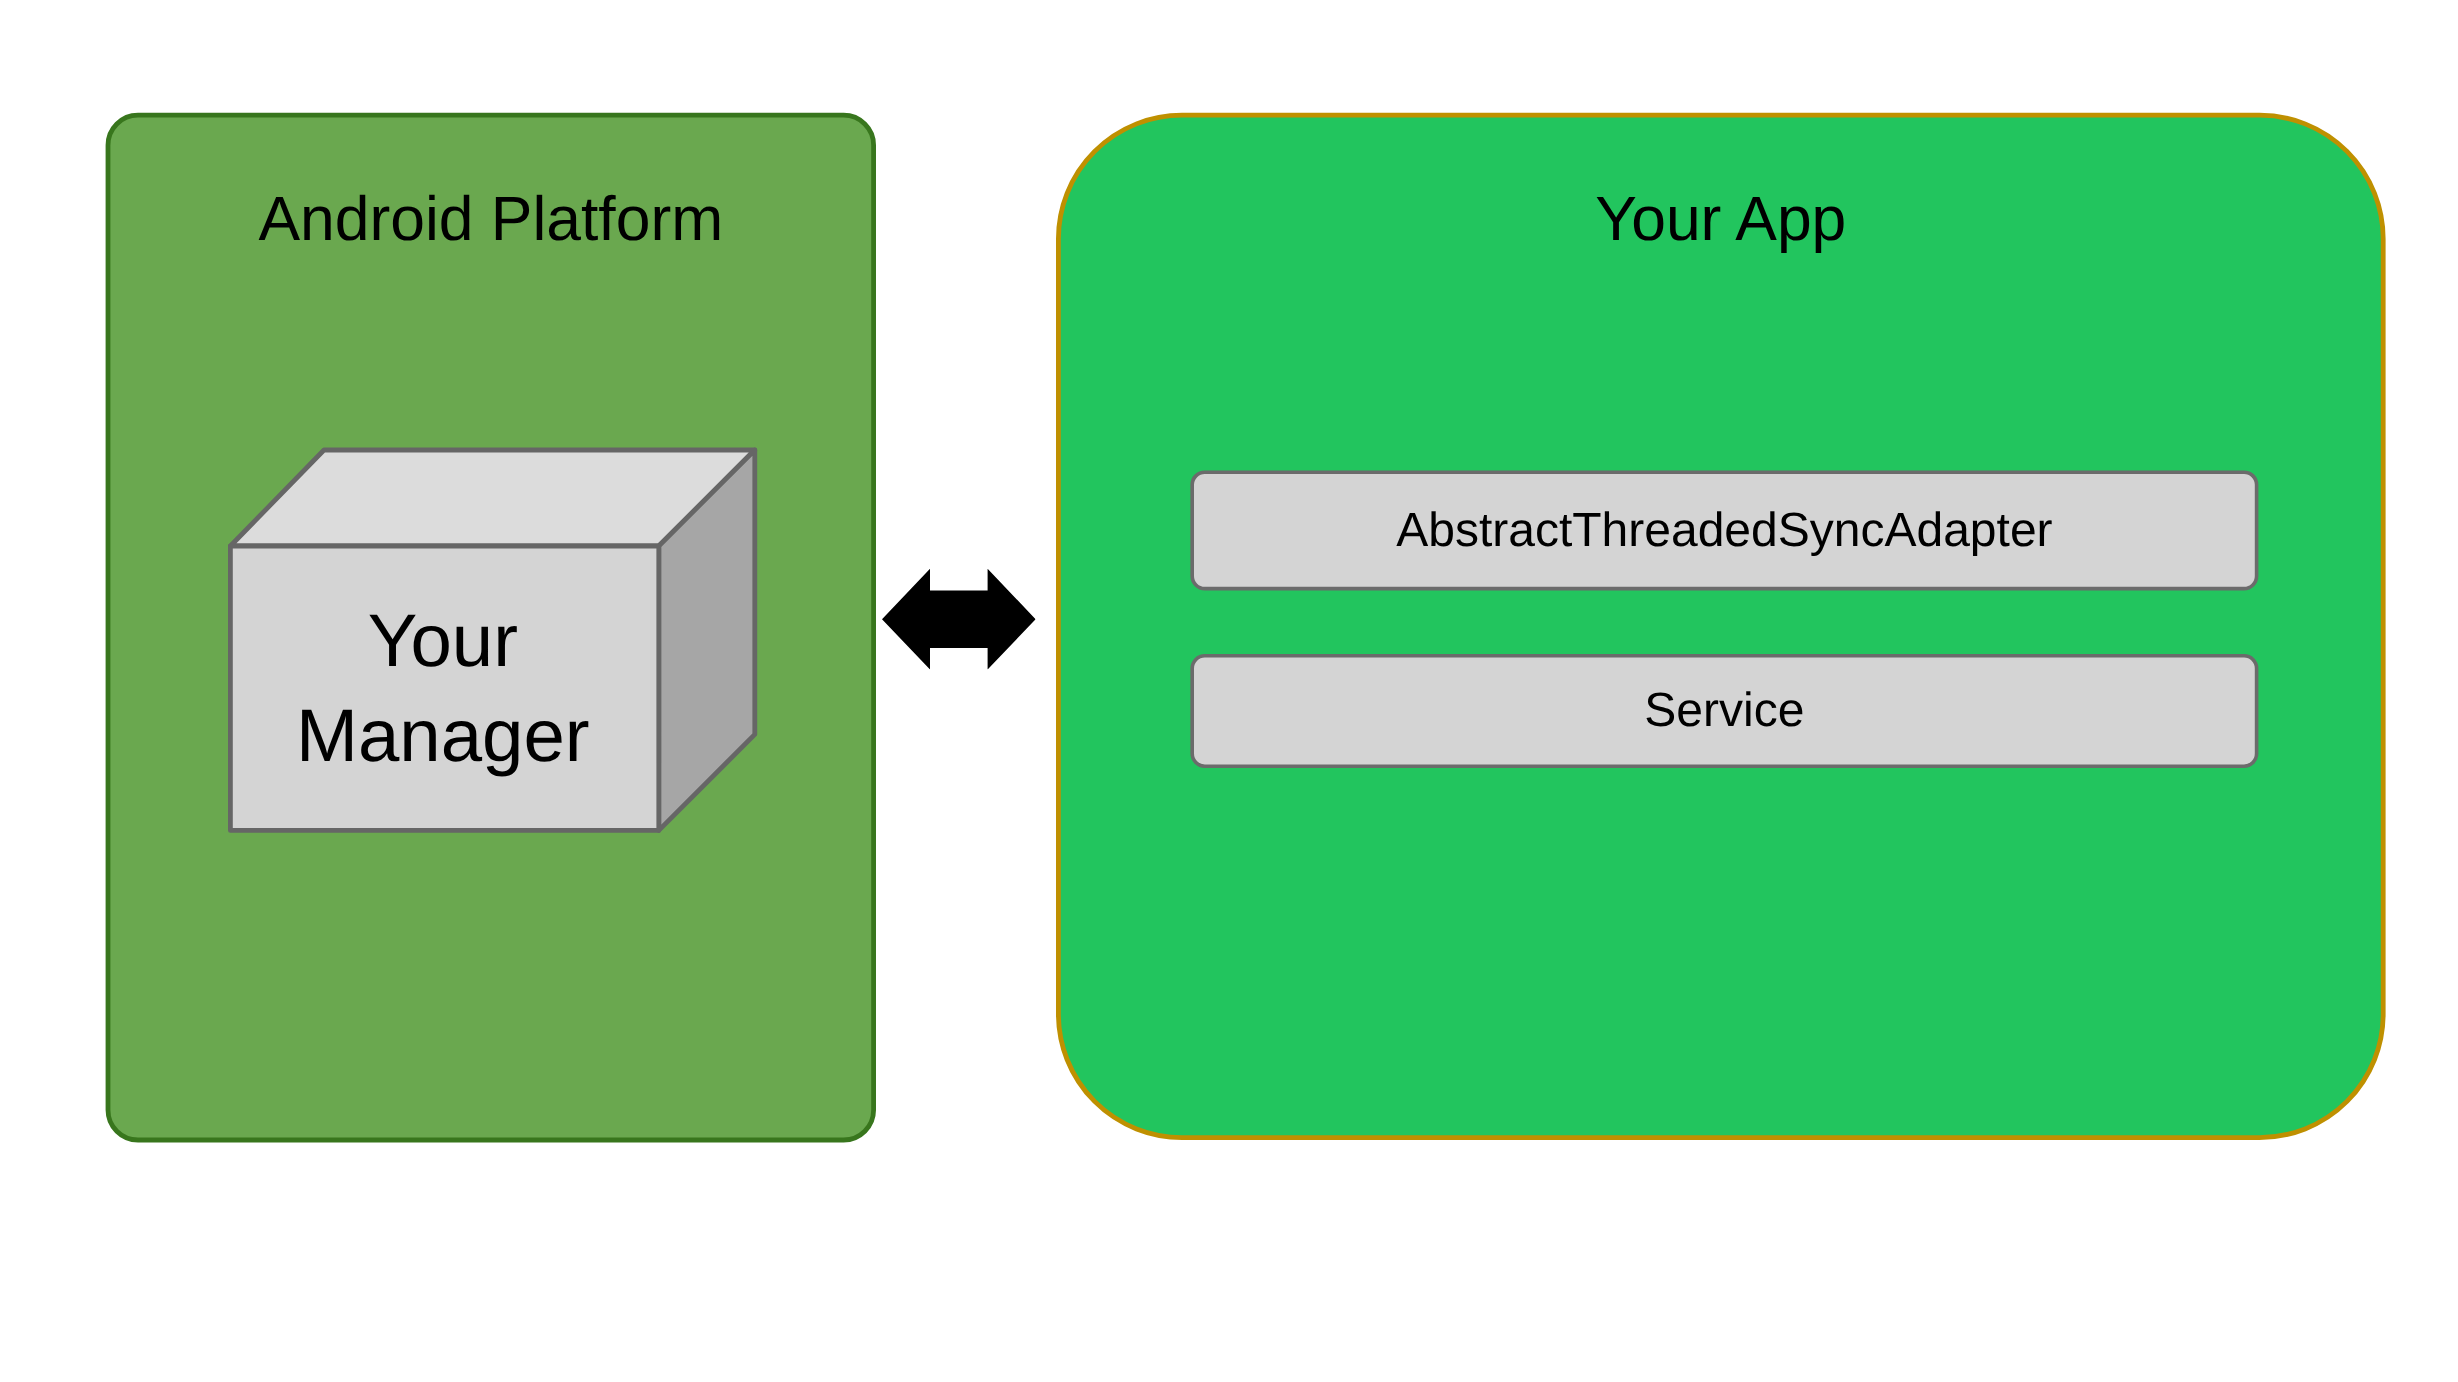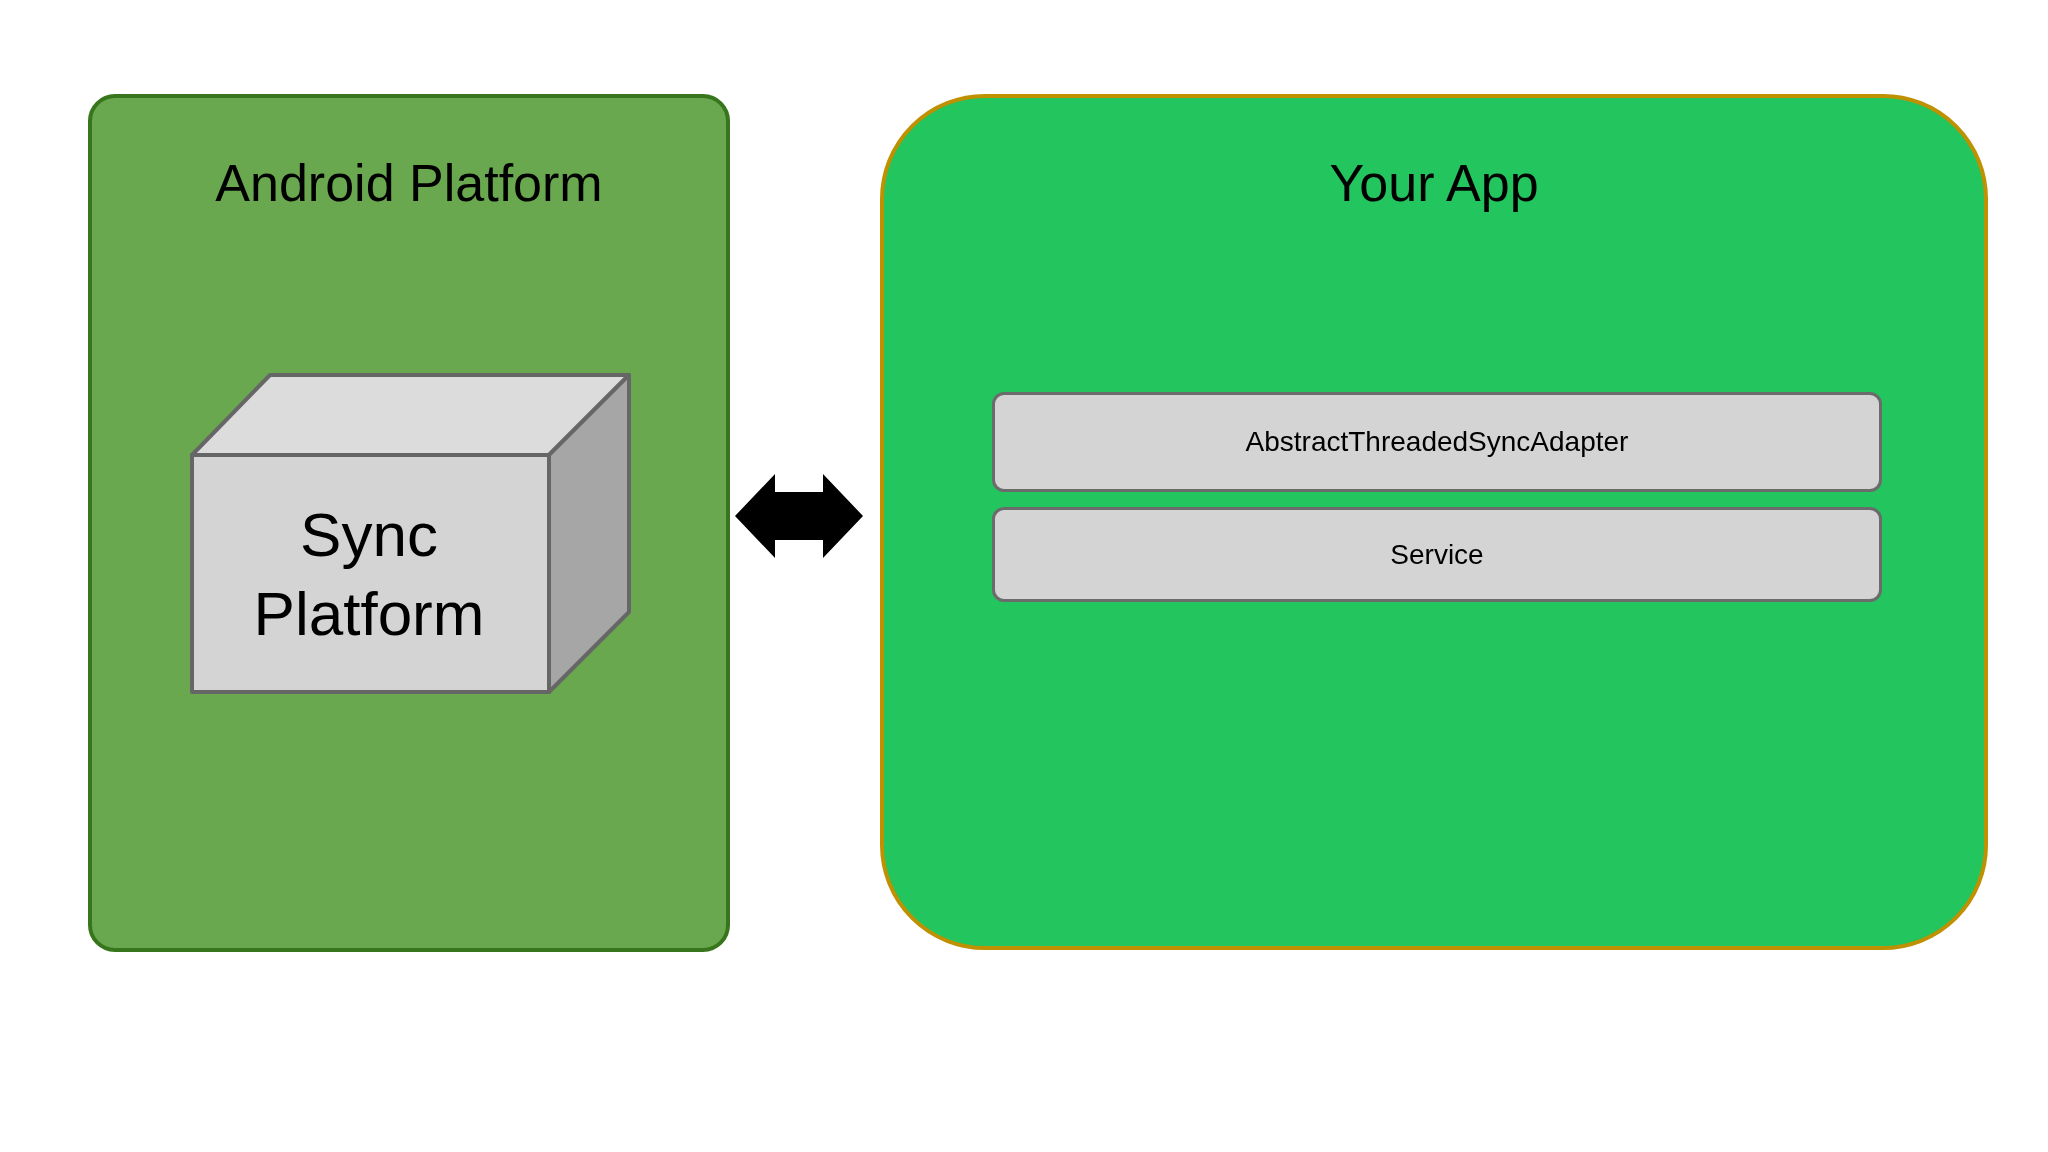--- a/index.html
+++ b/index.html
@@ -27,43 +27,43 @@
   .cube-label{
     position:absolute;left:98px;top:357px;width:358px;height:238px;
     display:flex;align-items:center;justify-content:center;
     text-align:center;font-size:62px;line-height:79px;color:#000;
   }
   .connector-arrow{position:absolute;left:735px;top:474px;}
   .component-bar{
     position:absolute;left:108px;width:884px;
     background:#d4d4d4;border:3px solid #6b6b6b;border-radius:12px;
     display:flex;align-items:center;justify-content:center;
-    font-size:28px;color:#000;
+    font-size:40px;color:#000;
   }
   .component-bar.first{top:294px;height:94px;}
-  .component-bar.second{top:409px;height:89px;}
+  .component-bar.second{top:447px;height:89px;}
 </style>
 </head>
 <body>
 
 <div class="canvas">
 
   <section class="box platform-box">
     <h2 class="box-title">Android Platform</h2>
 
     <svg class="cube-svg" width="450" height="330" viewBox="0 0 450 330">
 
       <polygon points="5,87 83,7 442,7 362,87" fill="#dcdcdc" stroke="#666666" stroke-width="4" stroke-linejoin="round"></polygon>
 
       <polygon points="362,87 442,7 442,244 362,324" fill="#a6a6a6" stroke="#666666" stroke-width="4" stroke-linejoin="round"></polygon>
 
       <polygon points="5,87 362,87 362,324 5,324" fill="#d4d4d4" stroke="#666666" stroke-width="4" stroke-linejoin="round"></polygon>
     </svg>
 
-    <div class="cube-label">Sync Platform</div>
+    <div class="cube-label">Your Manager</div>
   </section>
 
   <svg class="connector-arrow" width="128" height="84" viewBox="0 0 128 84">
     <polygon points="0,42 40,0 40,18 88,18 88,0 128,42 88,84 88,66 40,66 40,84" fill="#000000"></polygon>
   </svg>
 
   <section class="box app-box">
     <h2 class="box-title">Your App</h2>
 
     <div class="component-bar first">

